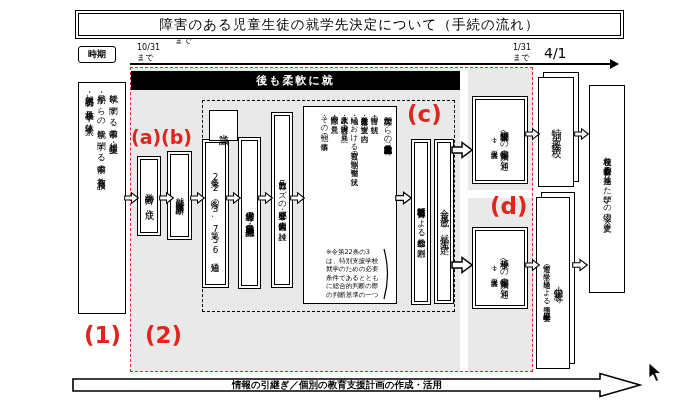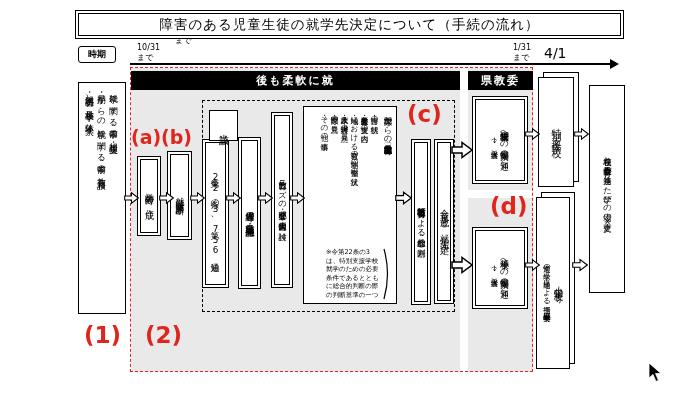--- a/index.html
+++ b/index.html
@@ -41,21 +41,20 @@
 まで</div>
   <div class="abs pre" style="left:175px;top:26px;font-size:8px;line-height:1.2;">11/30
 まで</div>
   <div class="abs pre" style="left:481px;top:43px;font-size:8px;line-height:1.2;margin-left:32px;">1/31
 まで</div>
   <div class="abs" style="left:544px;top:45px;font-size:14px;">4/1</div>
   <div class="abs" style="left:130px;top:63px;width:480px;height:2px;background:#000;"></div>
   <div class="abs" style="left:610px;top:59px;width:0;height:0;border-left:9px solid #000;border-top:5px solid transparent;border-bottom:5px solid transparent;"></div>
 
   <div class="bar" style="left:131px;top:71px;width:329px;height:19px;z-index:7;">後も柔軟に就</div>
-  <div class="bar" style="left:468px;top:71px;width:65px;height:19px;z-index:7;">県教委</div>
 
   <div class="box" style="left:78px;top:82px;width:48px;height:232px;border-width:1.3px;align-items:flex-start;justify-content:center;padding:4px 2px;">
     <div class="vtext" style="height:100%;font-size:8.6px;letter-spacing:1px;text-align:left;">
       <div>就学に関する事前の相談・支援</div>
       <div>・早期からの就学に関する事前の教育相談</div>
       <div>・就学説明会、学校見学や体験入学</div>
     </div>
   </div>
 
   <div class="abs" style="left:202px;top:100px;width:253px;height:212px;border:1.6px dashed #000;box-sizing:border-box;z-index:5;pointer-events:none;"></div>
@@ -137,20 +136,26 @@
       <div style="font-size:7.4px;">通常の学級、通級による指導、特別支援学級</div>
     </div>
   </div>
 
   <div class="box" style="left:589px;top:85px;width:36px;height:208px;border-width:1.6px;">
     <span class="vtext" style="font-size:8.3px;">在籍校と教育委員会が連携した学びの場の変更※</span>
   </div>
 
 
 
+  <div class="abs" style="left:72px;top:372px;width:570px;height:26px;z-index:7;">
+    <svg width="570" height="26" viewBox="0 0 570 26">
+      <path d="M1 7 H528 V1.5 L568 13 L528 24.5 V19 H1 Z" fill="#fff" stroke="#000" stroke-width="1.6"></path>
+    </svg>
+    <div class="abs" style="left:0;top:0;width:530px;height:26px;display:flex;align-items:center;justify-content:center;font-size:9.5px;font-weight:bold;">情報の引継ぎ／個別の教育支援計画の作成・活用</div>
+  </div>
 
   <div class="arrow" style="left:124px;top:189px;z-index:7;"><svg width="15" height="18" viewBox="0 0 22 18">
         <path d="M1 6 H11 V1.5 L21 9 L11 16.5 V12 H1 Z" fill="#fff" stroke="#000" stroke-width="1.5"></path>
       </svg></div>
   <div class="arrow" style="left:159px;top:189px;z-index:7;"><svg width="15" height="18" viewBox="0 0 22 18">
         <path d="M1 6 H11 V1.5 L21 9 L11 16.5 V12 H1 Z" fill="#fff" stroke="#000" stroke-width="1.5"></path>
       </svg></div>
   <div class="arrow" style="left:190px;top:189px;z-index:7;"><svg width="15" height="18" viewBox="0 0 22 18">
         <path d="M1 6 H11 V1.5 L21 9 L11 16.5 V12 H1 Z" fill="#fff" stroke="#000" stroke-width="1.5"></path>
       </svg></div>

